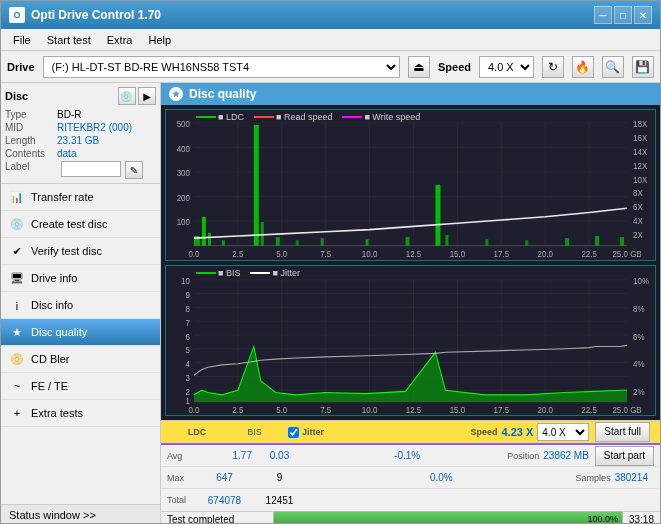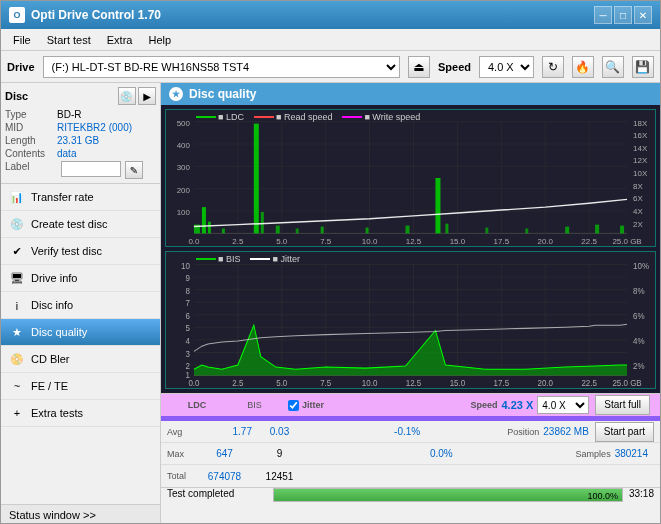--- a/index.html
+++ b/index.html
@@ -339,22 +339,22 @@
     .start-part-btn {
       background: linear-gradient(to bottom, #fff, #ddd);
       border: 1px solid #aaa;
       padding: 3px 8px;
       cursor: pointer;
       font-size: 10px;
     }
 
     .bottom-bar {
       display: flex;
-      align-items: flex-start;
-      height: 38px;
+      align-items: flex-end;
+      height: 14px;
       background: #f0f0f0;
       border-top: 1px solid #ccc;
       padding: 0 6px;
       gap: 6px;
       flex-shrink: 0;
     }
     .status-text {
       font-size: 10px;
       color: #000;
       flex: 0 0 auto;
@@ -671,21 +671,21 @@
           <text x="336" y="128" fill="#aaa" font-size="8" text-anchor="middle">17.5</text>
           <text x="380" y="128" fill="#aaa" font-size="8" text-anchor="middle">20.0</text>
           <text x="424" y="128" fill="#aaa" font-size="8" text-anchor="middle">22.5</text>
           <text x="462" y="128" fill="#aaa" font-size="8" text-anchor="middle">25.0 GB</text>
         </svg>
       </div>
     </div>
 
     <div class="stats-panel">
 
-      <div style="display:flex; background:#f0abfc; border-bottom:5px solid #8b5cf6; padding:1px 6px; align-items:center;">
+      <div style="display:flex; background:#fde047; border-bottom:2px solid #8b5cf6; padding:1px 6px; align-items:center;">
         <div style="width:60px; text-align:center; font-size:9px; color:#555; font-weight:bold;">LDC</div>
         <div style="width:55px; text-align:center; font-size:9px; color:#555; font-weight:normal;">BIS</div>
         <div style="flex:1; display:flex; align-items:center; gap:3px; padding-left:6px;">
           <input type="checkbox" checked="" style="width: 11px; height: 11px;">
           <span style="font-size:9px; color:#555; font-weight:bold;">Jitter</span>
         </div>
         <div style="display:flex; align-items:center; gap:4px; padding:0 6px;">
           <span style="font-size:9px; color:#555; font-weight:bold;">Speed</span>
           <span style="font-size:11px; color:#0066cc; font-weight:bold;">4.23 X</span>
           <select style="border:1px solid #aaa; background:white; font-size:10px; height:18px; width:52px;">

